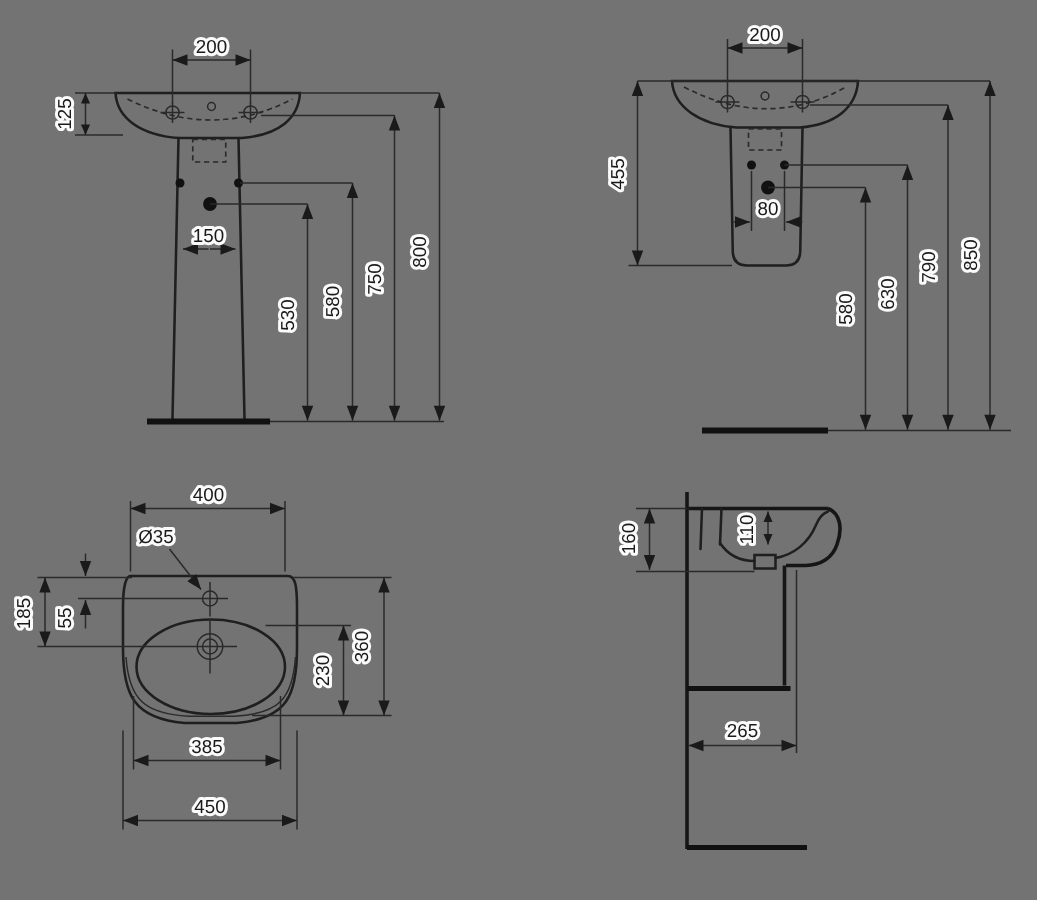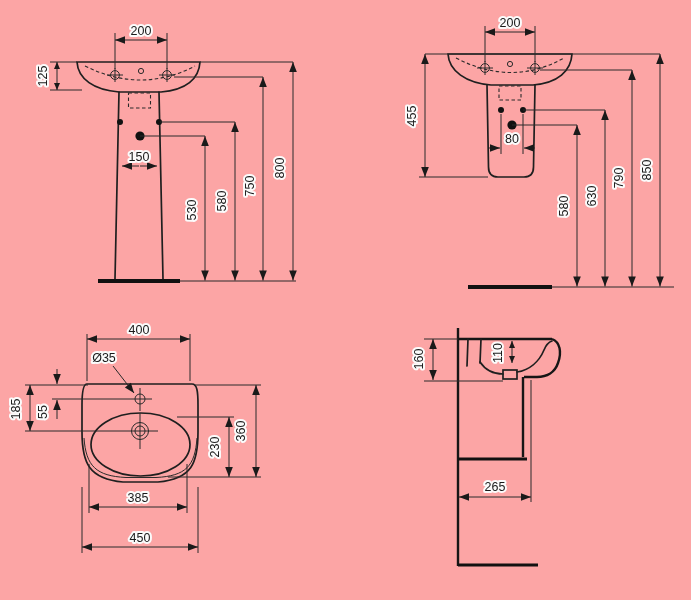--- a/index.html
+++ b/index.html
@@ -1,17 +1,17 @@
 <!DOCTYPE html>
 <html><head>
 <meta charset="utf-8">
 <style>
   html,body{margin:0;padding:0;background:#e9e9e9;}
   .sheet{
-    width:691px;height:600px;background:#fca5a5;position:relative;overflow:hidden;
+    width:691px;height:600px;background:#737373;position:relative;overflow:hidden;
     font-family:"Liberation Sans",sans-serif;
   }
   svg{display:block;}
   .outline{stroke:#1f1f1f;stroke-width:1.7;fill:none;stroke-linecap:round;}
   .outline-bold{stroke:#161616;stroke-width:2.4;fill:none;stroke-linecap:butt;}
   .thin{stroke:#2a2a2a;stroke-width:1;fill:none;}
   .dashed{stroke:#2a2a2a;stroke-width:1.1;fill:none;stroke-dasharray:3.5 2.5;}
   .floor{stroke:#111;stroke-width:4;fill:none;}
   .shelf{stroke:#111;stroke-width:3.2;fill:none;}
   .dot{fill:#111;stroke:none;}

